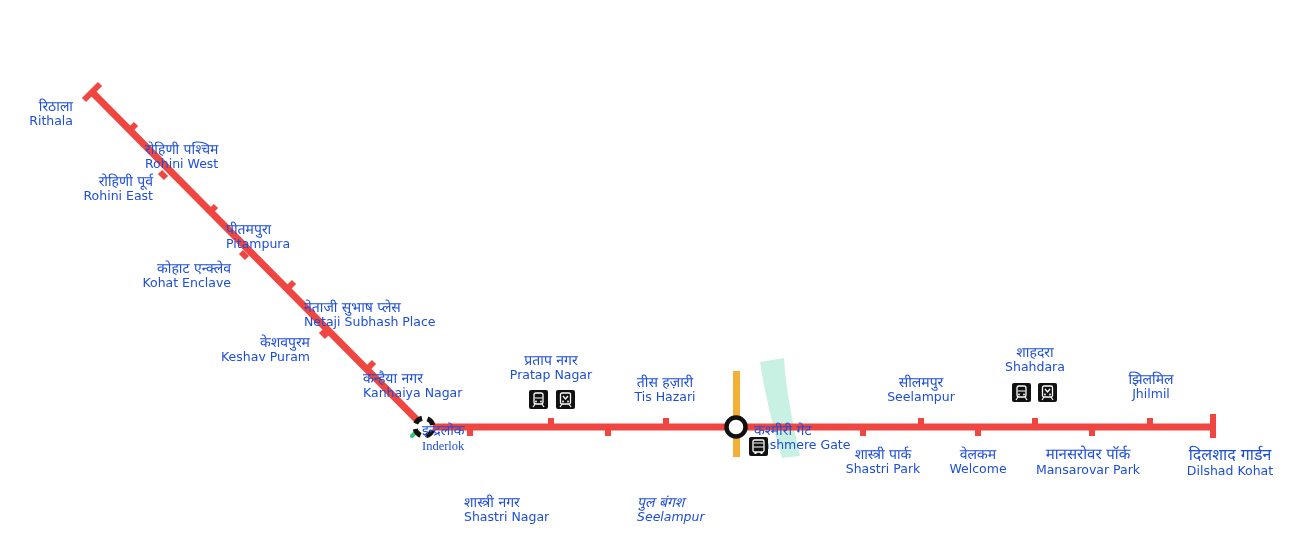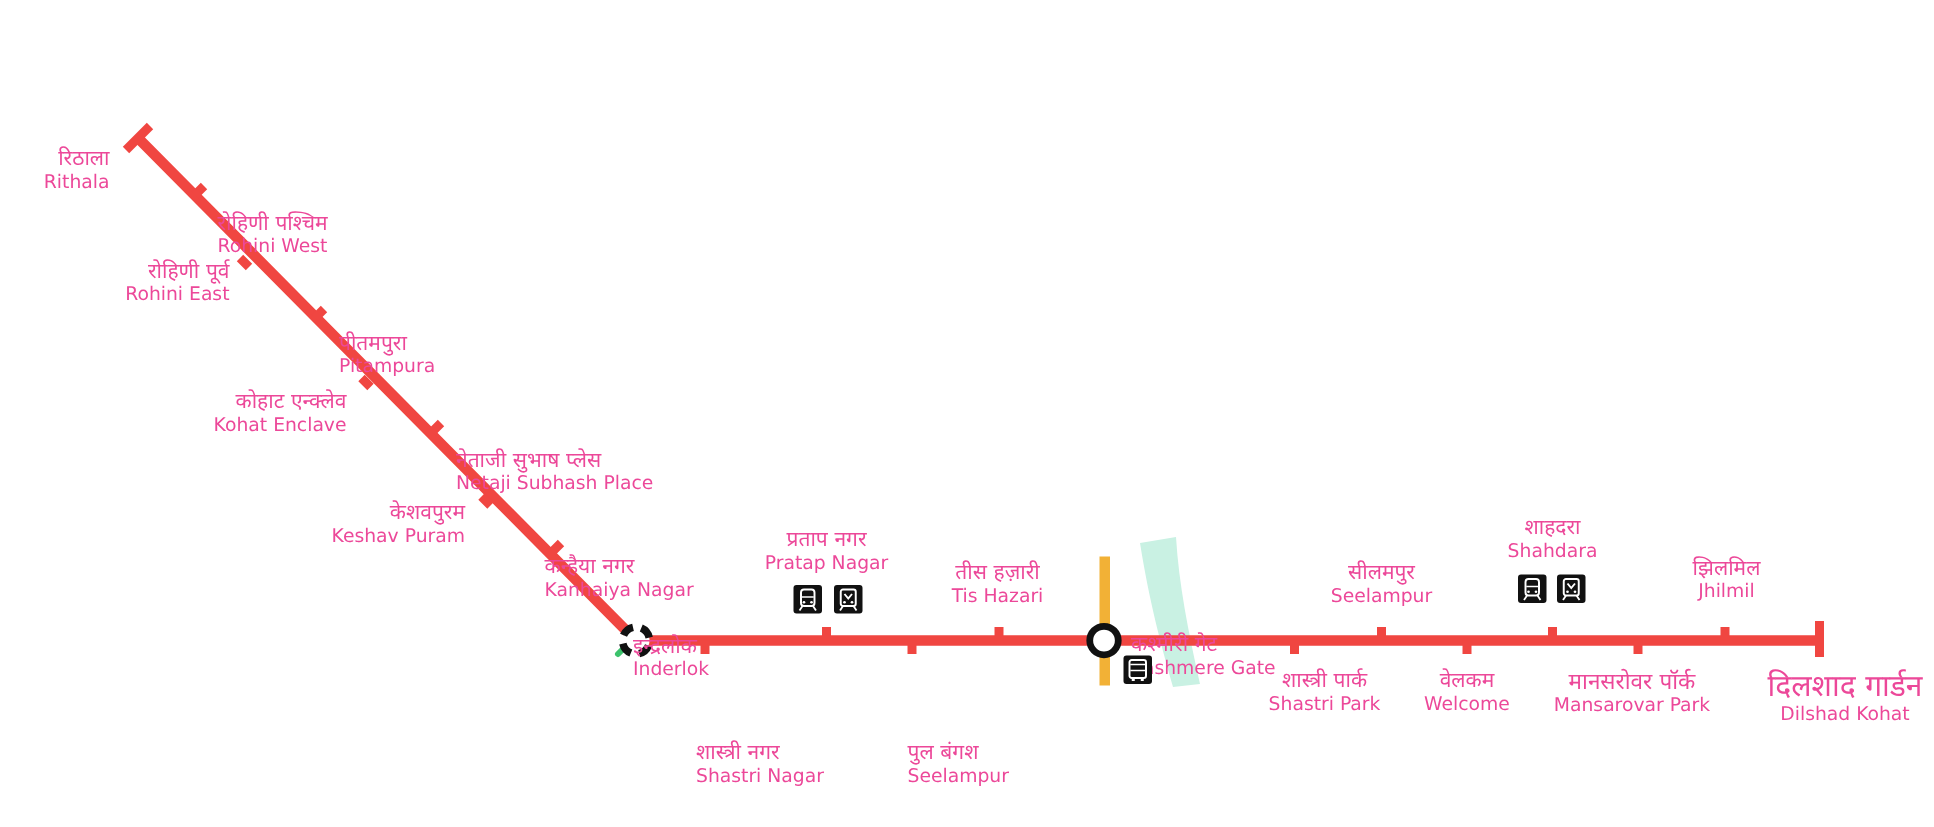--- a/index.html
+++ b/index.html
@@ -1,19 +1,19 @@
 <!DOCTYPE html>
 <html><head>
 <meta charset="utf-8">
 <style>
   html, body { margin:0; padding:0; background:#ffffff; }
   body { width:1289px; height:551px; overflow:hidden; position:relative;
          font-family:"DejaVu Sans", "Liberation Sans", sans-serif; }
   #map { position:absolute; left:0; top:0; width:1289px; height:551px; }
-  .lbl { position:absolute; color:#ec4899; line-height:1.15; white-space:nowrap; }
+  .lbl { position:absolute; color:#1d4ed8; line-height:1.15; white-space:nowrap; }
   .lbl .hi { display:block; font-size:14px; }
   .lbl .en { display:block; font-size:12.5px; }
   .lbl.l { text-align:left;margin-top:48px; }
   .lbl.r { text-align:right; }
   .lbl.c { text-align:center; transform:translateX(-50%); }
   .icon-box { position:absolute; width:19px; height:19px; background:#111; border-radius:2px; }
   .icon-box svg { width:19px; height:19px; display:block; }
 </style>
 </head>
 <body>
@@ -84,33 +84,33 @@
   <span class="en">Netaji Subhash Place</span>
 </div>
 <div class="lbl r" style="right:979px; top:334px;">
   <span class="hi">केशवपुरम</span>
   <span class="en">Keshav Puram</span>
 </div>
 <div class="lbl l" style="left:363px; top:322px;">
   <span class="hi">कन्हैया नगर</span>
   <span class="en">Kanhaiya Nagar</span>
 </div>
-<div class="lbl l" style="left:422px; top:375px;">
+<div class="lbl l" style="left:422px; top:375px;font-family:Liberation Serif, serif;">
   <span class="hi">इन्द्रलोक</span>
   <span class="en">Inderlok</span>
 </div>
 <div class="lbl l" style="left:464px; top:446px;">
   <span class="hi">शास्त्री नगर</span>
   <span class="en">Shastri Nagar</span>
 </div>
 <div class="lbl c" style="left:551px; top:352px;">
   <span class="hi">प्रताप नगर</span>
   <span class="en">Pratap Nagar</span>
 </div>
-<div class="lbl l" style="left:605px; top:446px;">
+<div class="lbl l" style="left:637px; top:446px;font-style:italic;">
   <span class="hi">पुल बंगश</span>
   <span class="en">Seelampur</span>
 </div>
 <div class="lbl c" style="left:665px; top:374px;">
   <span class="hi">तीस हज़ारी</span>
   <span class="en">Tis Hazari</span>
 </div>
 <div class="lbl l" style="left:754px; top:374px;">
   <span class="hi">कश्मीरी गेट</span>
   <span class="en">Kashmere Gate</span>
@@ -133,21 +133,21 @@
 </div>
 <div class="lbl c" style="left:1088px; top:446px;">
   <span class="hi" style="font-size:15px;">मानसरोवर पॉर्क</span>
   <span class="en">Mansarovar Park</span>
 </div>
 <div class="lbl c" style="left:1151px; top:371px;">
   <span class="hi">झिलमिल</span>
   <span class="en">Jhilmil</span>
 </div>
 <div class="lbl c" style="left:1230px; top:446px;">
-  <span class="hi" style="font-size:20px;">दिलशाद गार्डन</span>
+  <span class="hi" style="font-size:16px;">दिलशाद गार्डन</span>
   <span class="en">Dilshad Kohat</span>
 </div>
 
 <div class="icon-box" style="left:529px; top:390px;">
   <svg viewBox="0 0 19 19">
       <rect x="5" y="3" width="9" height="11" rx="2" fill="none" stroke="#fff" stroke-width="1.3"></rect>
       <line x1="5.5" y1="8" x2="13.5" y2="8" stroke="#fff" stroke-width="1"></line>
       <circle cx="7" cy="11.5" r="0.9" fill="#fff"></circle>
       <circle cx="12" cy="11.5" r="0.9" fill="#fff"></circle>
       <line x1="6" y1="14" x2="4" y2="17" stroke="#fff" stroke-width="1.2"></line>

